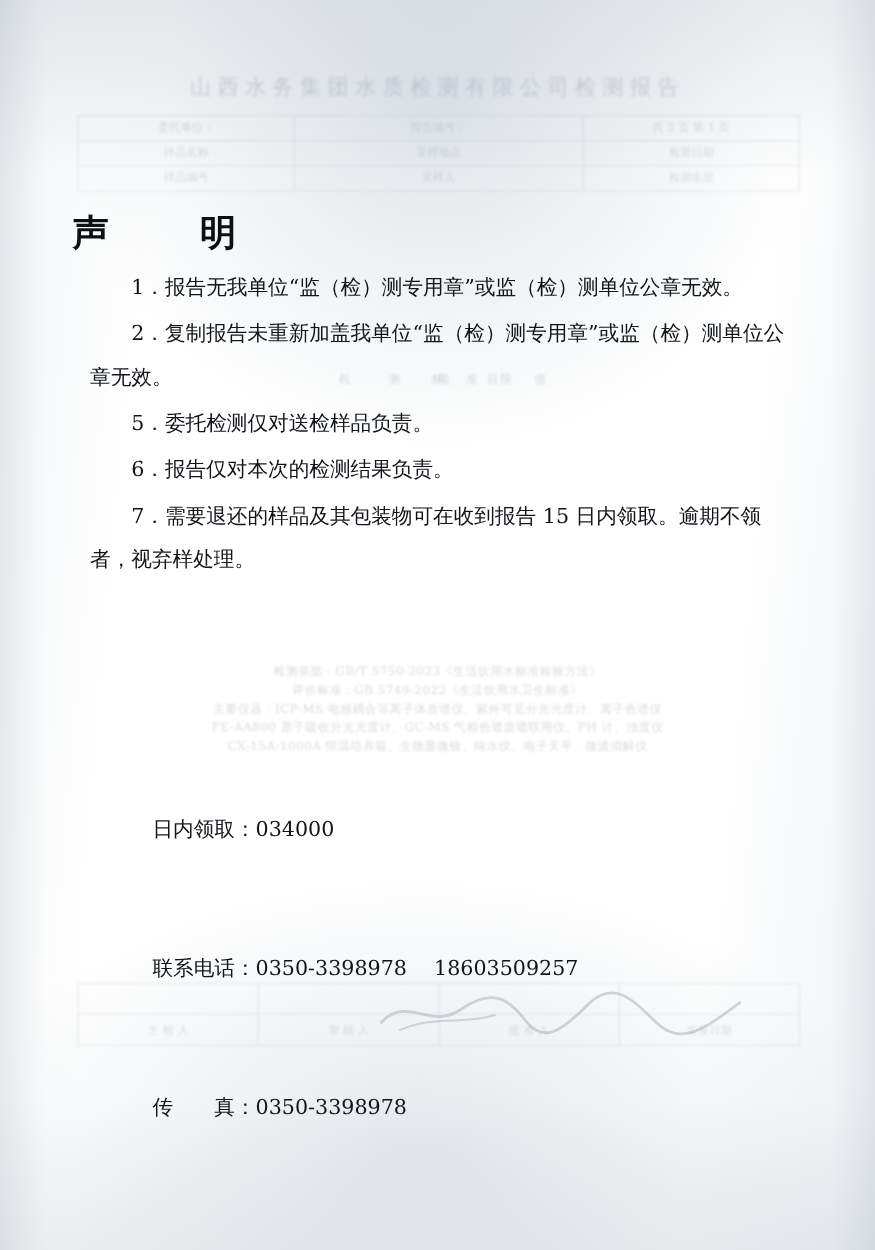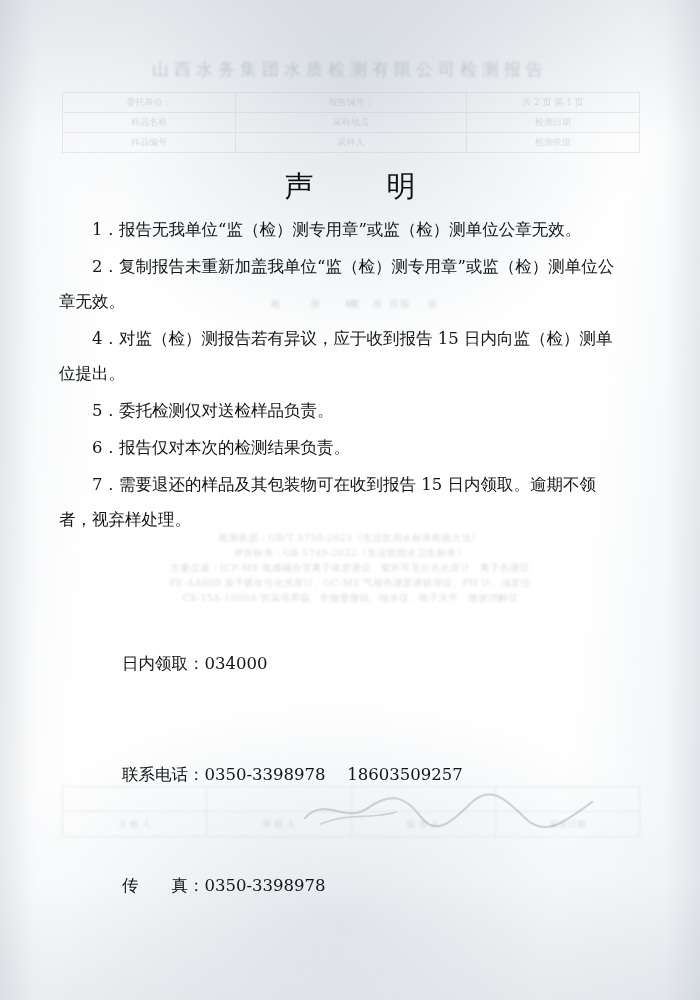--- a/index.html
+++ b/index.html
@@ -113,32 +113,32 @@
   
   .content {
     position: absolute;
     left: 0; right: 0; top: 0;
     z-index: 5;
   }
   .doc-title {
     position: absolute;
     top: 167px;
     left: 0; right: 0;
-    text-align: center;
     font-size: 29px;
-    font-weight: normal;
+    font-weight: bold;
     letter-spacing: 22px;
     text-indent: 22px;
     color: #0d0f12;
     font-family: "DejaVu Serif", "Liberation Serif", serif;
+    padding-left: 36px;
   }
   .body-text {
     position: absolute;
     top: 212px;
-    left: 59px;
+    left: 72px;
     width: 568px;
     font-size: 16.5px;
     line-height: 35px;
     color: #111418;
   }
   .para {
     text-indent: 2em;
     margin: 0 0 2px 0;
   }
   .addr-block {
@@ -215,21 +215,20 @@
   </tbody>
     </table>
 
   <div class="content">
 
     <div class="doc-title">声　明</div>
 
     <div class="body-text">
       <p class="para">1．报告无我单位“监（检）测专用章”或监（检）测单位公章无效。</p>
       <p class="para">2．复制报告未重新加盖我单位“监（检）测专用章”或监（检）测单位公章无效。</p>
-      <p class="para">4．对监（检）测报告若有异议，应于收到报告 15 日内向监（检）测单位提出。</p>
       <p class="para">5．委托检测仅对送检样品负责。</p>
       <p class="para">6．报告仅对本次的检测结果负责。</p>
       <p class="para">7．需要退还的样品及其包装物可在收到报告 15 日内领取。逾期不领者，视弃样处理。</p>
     </div>
 
     <div class="addr-block">
       <div class="addr-row">
         <span class="label-sp">日内领取：</span><span>034000</span>
       </div>
       <div class="addr-row">

